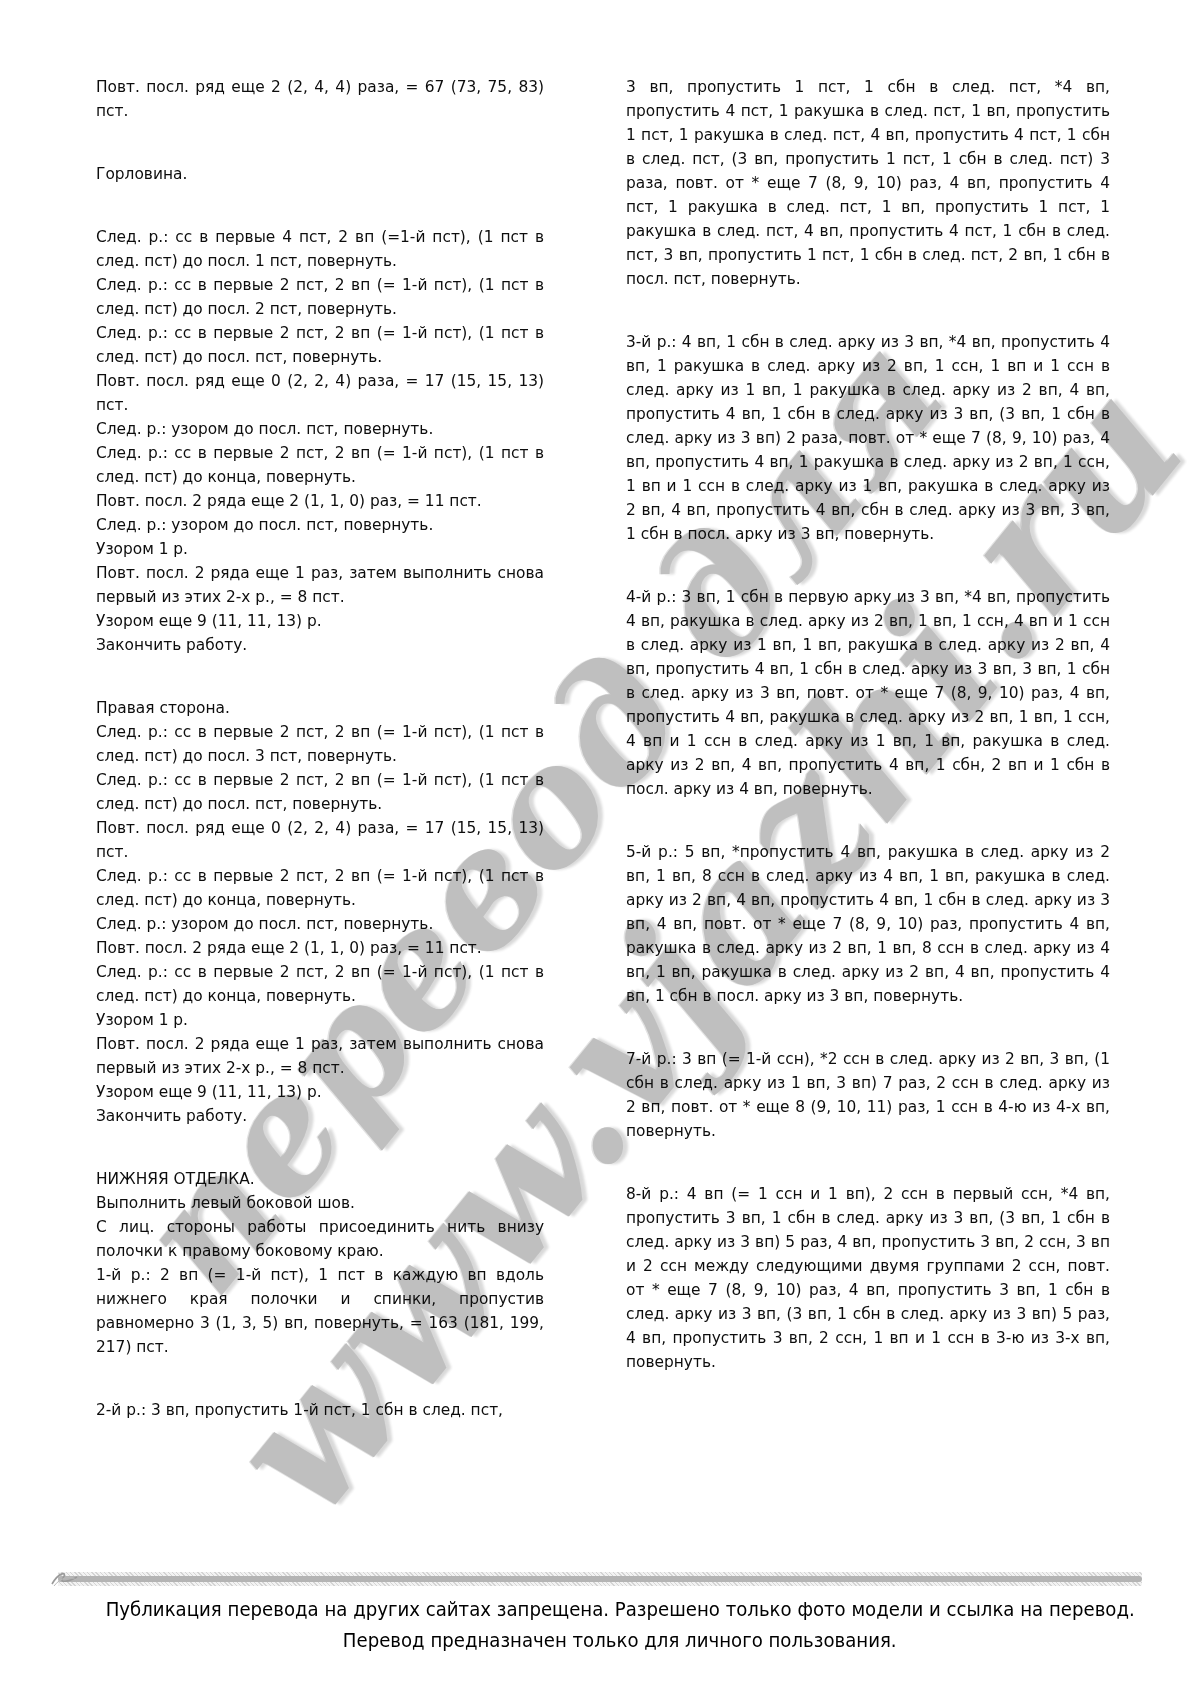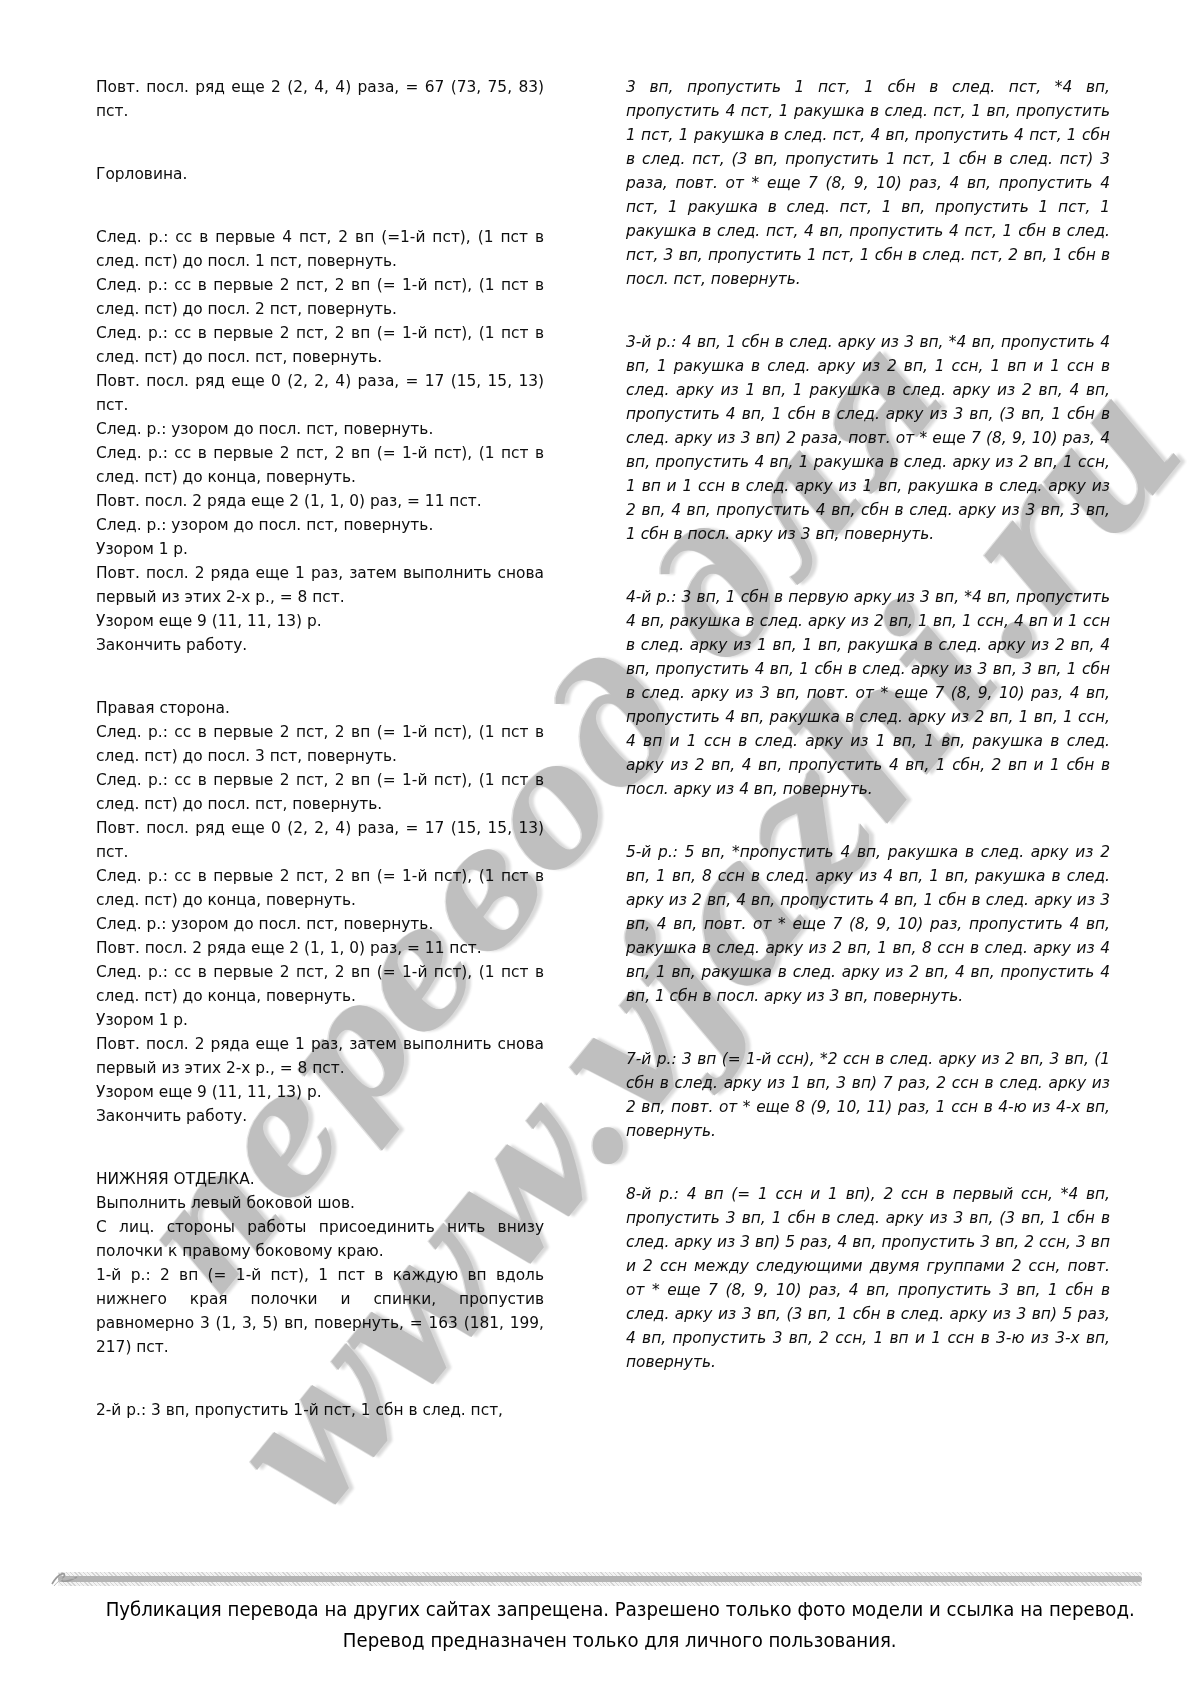--- a/index.html
+++ b/index.html
@@ -43,21 +43,21 @@
     align-items: flex-start;
     margin-top: 23px;
   }
   .col {
     font-size: 15.4px;
     line-height: 24px;
     color: #0d0d0d;
     text-align: justify;
   }
   .col-left  { width: 448px; }
-  .col-right { width: 484px; font-style: italic; }
+  .col-right { width: 484px; }
   .block + .block { margin-top: 39px; }
   .para { margin: 0; }
 
   
   .divider {
     position: absolute;
     z-index: 2;
     left: 58px;
     top: 1572px;
     width: 1084px;

